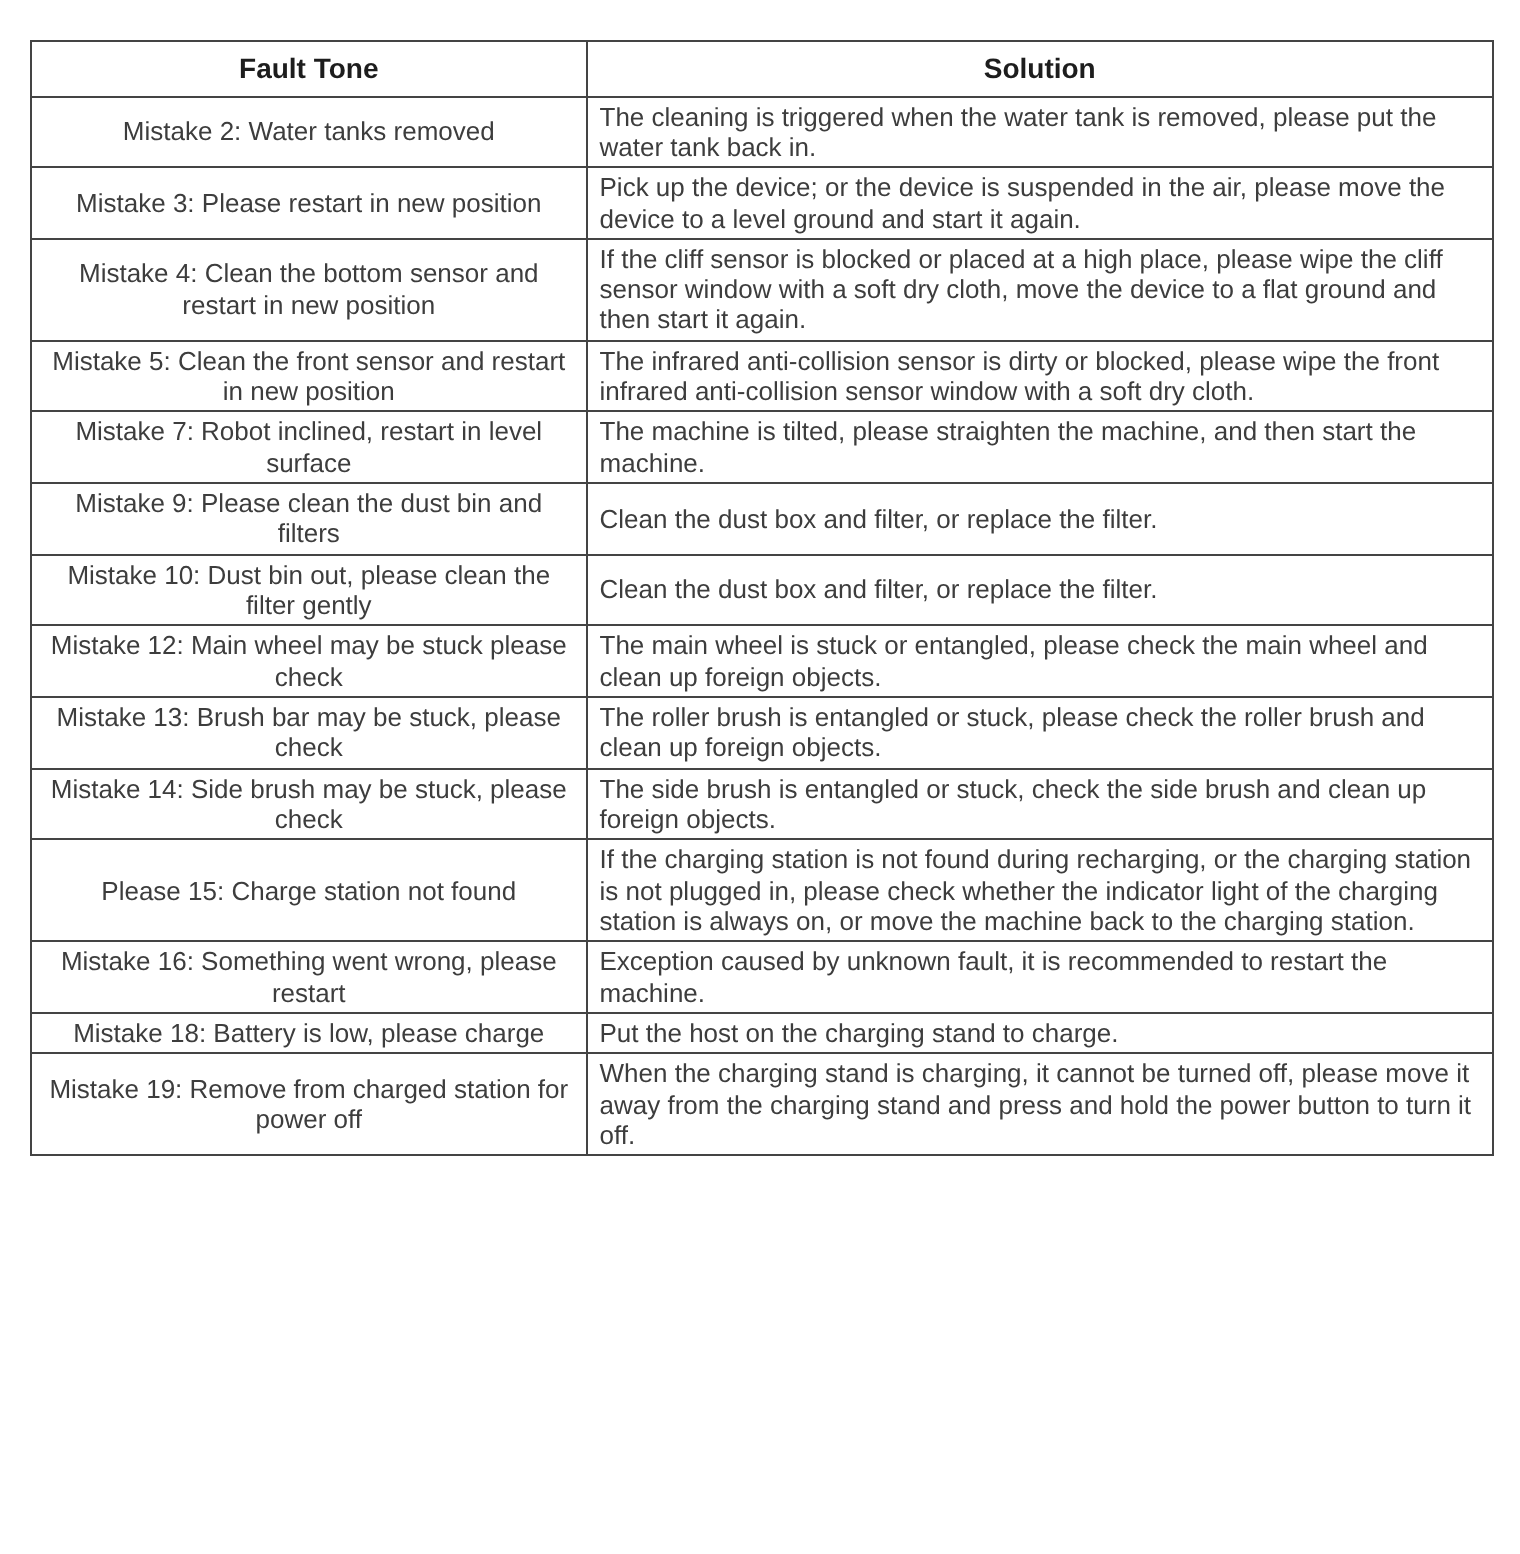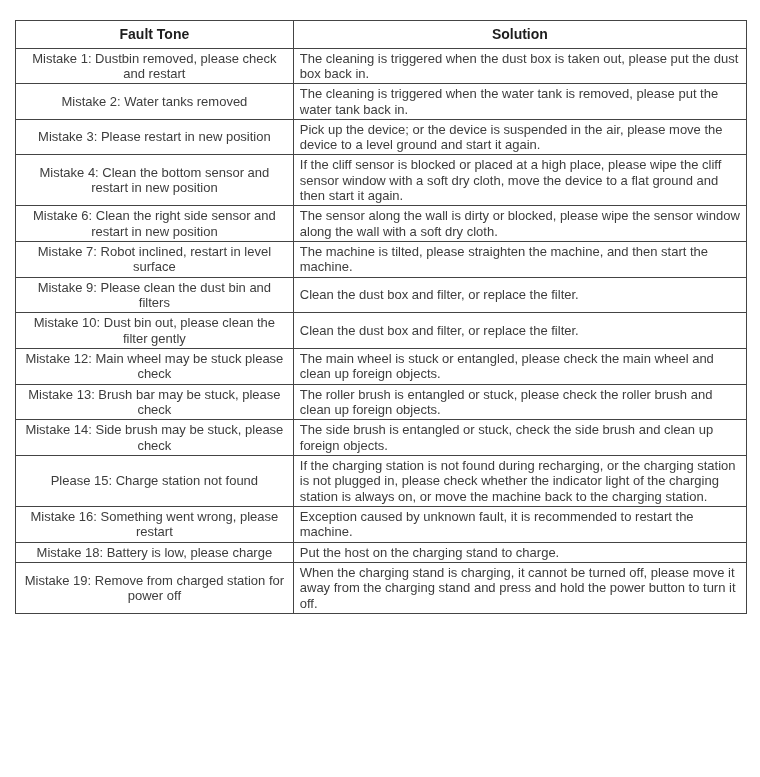--- a/index.html
+++ b/index.html
@@ -45,38 +45,34 @@
 <div class="page">
   <table class="fault-table">
     <thead>
       <tr>
         <th>Fault Tone</th>
         <th>Solution</th>
       </tr>
     </thead>
     <tbody id="table-body">
         <tr>
-    <td class="fault">Mistake 1: Dustbin removed, please check and restart</td>
-    <td class="solution">The cleaning is triggered when the dust box is taken out, please put the dust box back in.</td>
-  </tr>
-        <tr>
     <td class="fault">Mistake 2: Water tanks removed</td>
     <td class="solution">The cleaning is triggered when the water tank is removed, please put the water tank back in.</td>
   </tr>
         <tr>
     <td class="fault">Mistake 3: Please restart in new position</td>
     <td class="solution">Pick up the device; or the device is suspended in the air, please move the device to a level ground and start it again.</td>
   </tr>
         <tr>
     <td class="fault">Mistake 4: Clean the bottom sensor and restart in new position</td>
     <td class="solution">If the cliff sensor is blocked or placed at a high place, please wipe the cliff sensor window with a soft dry cloth, move the device to a flat ground and then start it again.</td>
   </tr>
         <tr>
-    <td class="fault">Mistake 6: Clean the right side sensor and restart in new position</td>
-    <td class="solution">The sensor along the wall is dirty or blocked, please wipe the sensor window along the wall with a soft dry cloth.</td>
+    <td class="fault">Mistake 5: Clean the front sensor and restart in new position</td>
+    <td class="solution">The infrared anti-collision sensor is dirty or blocked, please wipe the front infrared anti-collision sensor window with a soft dry cloth.</td>
   </tr>
         <tr>
     <td class="fault">Mistake 7: Robot inclined, restart in level surface</td>
     <td class="solution">The machine is tilted, please straighten the machine, and then start the machine.</td>
   </tr>
         <tr>
     <td class="fault">Mistake 9: Please clean the dust bin and filters</td>
     <td class="solution">Clean the dust box and filter, or replace the filter.</td>
   </tr>
         <tr>

